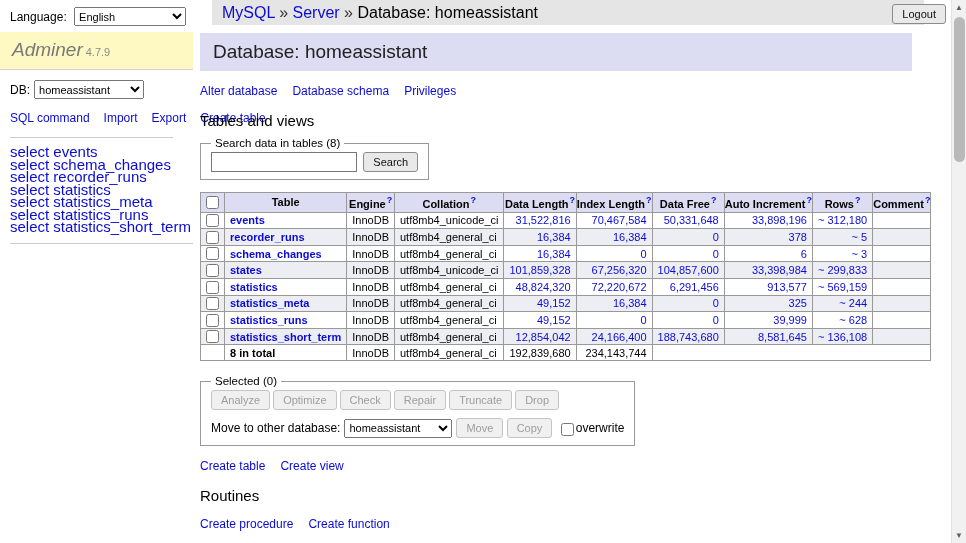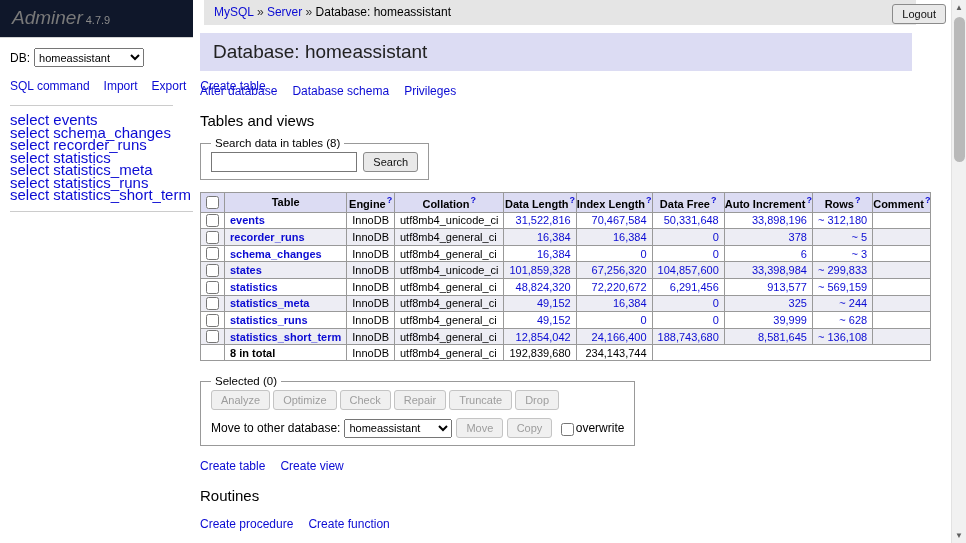--- a/index.html
+++ b/index.html
@@ -9,35 +9,35 @@
     background: #fff; color: #000;
     font-family: "Liberation Sans", sans-serif; font-size: 12px;
   }
   a { color: #0b0bd3; text-decoration: none; cursor: pointer; }
   select, input, button { font-family: "Liberation Sans", sans-serif; }
 
   
   #sidebar { position: absolute; left: 0; top: 0; width: 193px; }
   .lang-row { padding: 7px 0 6px 10px; white-space: nowrap; }
   .lang-row select { width: 112px; height: 19px; font-size: 11px; margin-left: 4px; }
-  .logo { background: #0f172a; height: 38px; padding: 7px 12px; border-bottom: 1px solid #d4d4d4; }
+  .logo { background: #fef9c3; height: 38px; padding: 7px 12px; border-bottom: 1px solid #d4d4d4; }
   .logo-name { font-size: 19px; font-style: italic; color: #797979; }
   .version { font-size: 11px; color: #8a8a8a; margin-left: 3px; }
   .db-row { padding: 10px 0 9px 10px; white-space: nowrap; }
   .db-row select { width: 110px; height: 19px; font-size: 11px; margin-left: 4px; }
   .action-links { width: 163px; margin-left: 10px; padding: 2px 0 10px 0; border-bottom: 1px solid #ccc; line-height: 17px; }
   .action-links a { margin-right: 14px; white-space: nowrap; }
   .table-links { margin-left: 10px; width: 183px; padding: 8px 0 9px 0; border-bottom: 1px solid #ccc; font-size: 15px; }
   .table-links .trow { line-height: 12.5px; white-space: nowrap; }
 
   
   #breadcrumb {
-    position: absolute; left: 204px; top: 0; width: 712px; height: 25px;
+    position: absolute; left: 212px; top: 0; width: 712px; height: 25px;
     background: #e5e5e5; line-height: 25px; padding: 0 10px;
-    font-size: 12px; white-space: nowrap;
+    font-size: 16px; white-space: nowrap;
   }
   #breadcrumb .sep { color: #333; }
   #logout { position: absolute; top: 4px; right: 20px; }
 
   button {
     font-size: 11px; padding: 2px 9px; height: 20px;
     border: 1px solid #8b8b8b; border-radius: 3px; background: #e9e9e9; color: #111;
     cursor: pointer;
   }
   button:disabled { color: #9d9d9d; border-color: #c4c4c4; background: #f0f0f0; cursor: default; }
@@ -88,20 +88,26 @@
   .sb-arrow { height: 15px; font-size: 8px; color: #5f5f5f; text-align: center; line-height: 15px; }
   .sb-arrow.down { position: absolute; bottom: 0; width: 100%; }
   .sb-thumb { position: absolute; top: 17px; left: 2px; width: 11px; height: 145px; background: #b9b9b9; border-radius: 6px; }
 </style>
 </head>
 <body>
 
 <div id="app">
 
   <div id="sidebar">
+    <div class="lang-row">
+      <span>Language:</span>
+      <select>
+        <option>English</option>
+      </select>
+    </div>
     <div class="logo">
       <a class="logo-name">Adminer</a><span class="version">4.7.9</span>
     </div>
     <div class="db-row">
       <span>DB:</span><select>
         <option>homeassistant</option>
       </select>
     </div>
     <div class="action-links"><a>SQL command</a><a>Import</a><a>Export</a><a>Create table</a></div>
     <div class="table-links">

